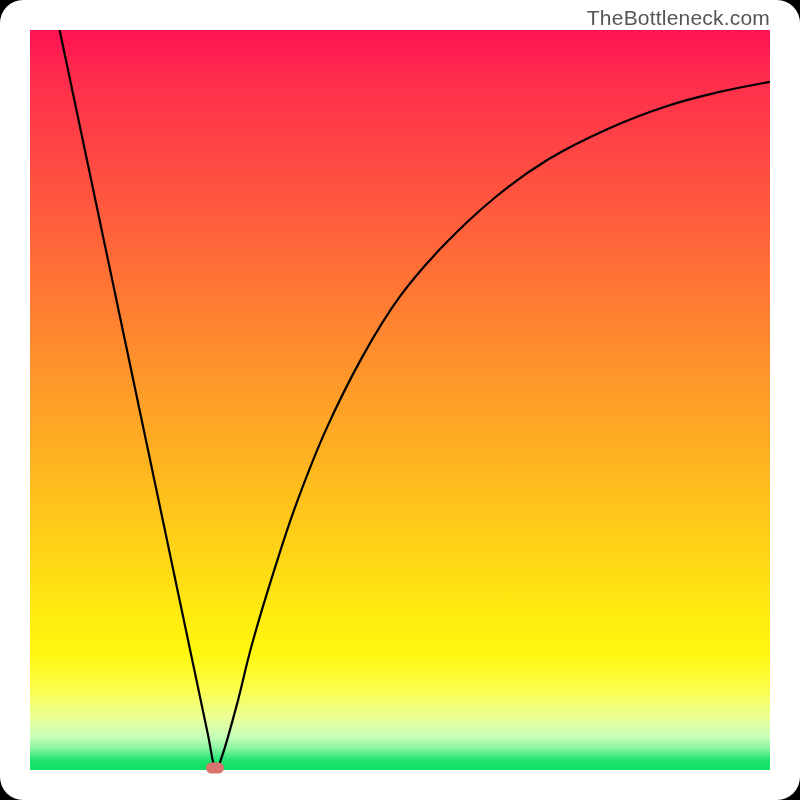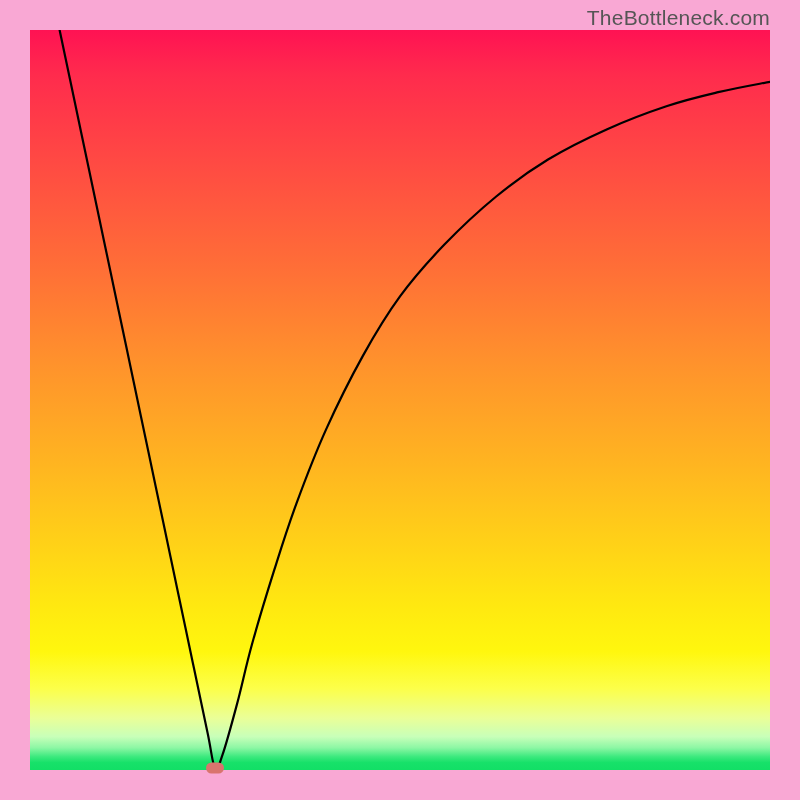--- a/index.html
+++ b/index.html
@@ -8,21 +8,22 @@
     width: 800px;
     height: 800px;
     overflow: hidden;
     background: #000;
     font-family: Arial, Helvetica, sans-serif;
   }
   .frame {
     position: relative;
     width: 800px;
     height: 800px;
-    background: #f9a8d4;
+    background: #ffffff;
+    border-radius: 23px;
   }
   .plot-area {
     position: absolute;
     left: 30px;
     top: 30px;
     width: 740px;
     height: 740px;
     
     background: linear-gradient(to bottom,
       #ff1253 0%,

